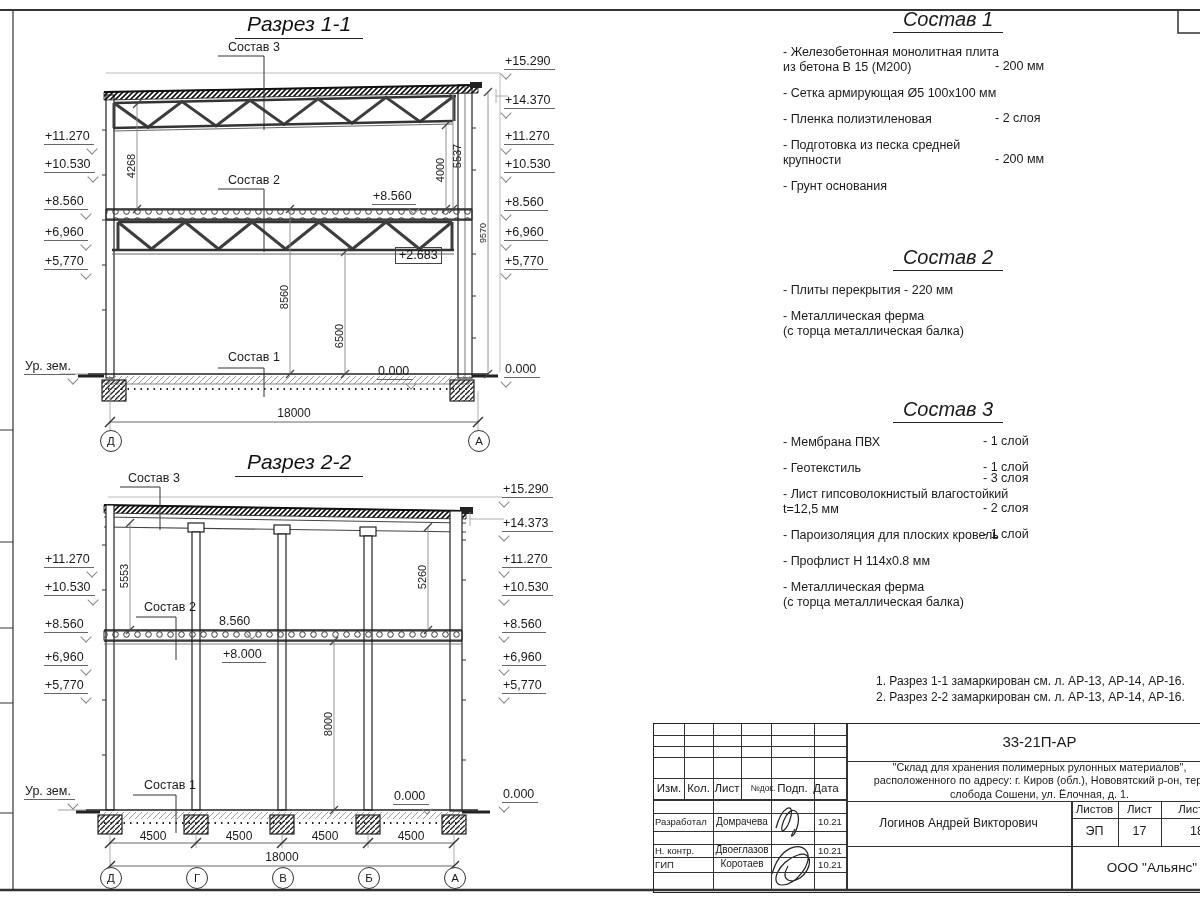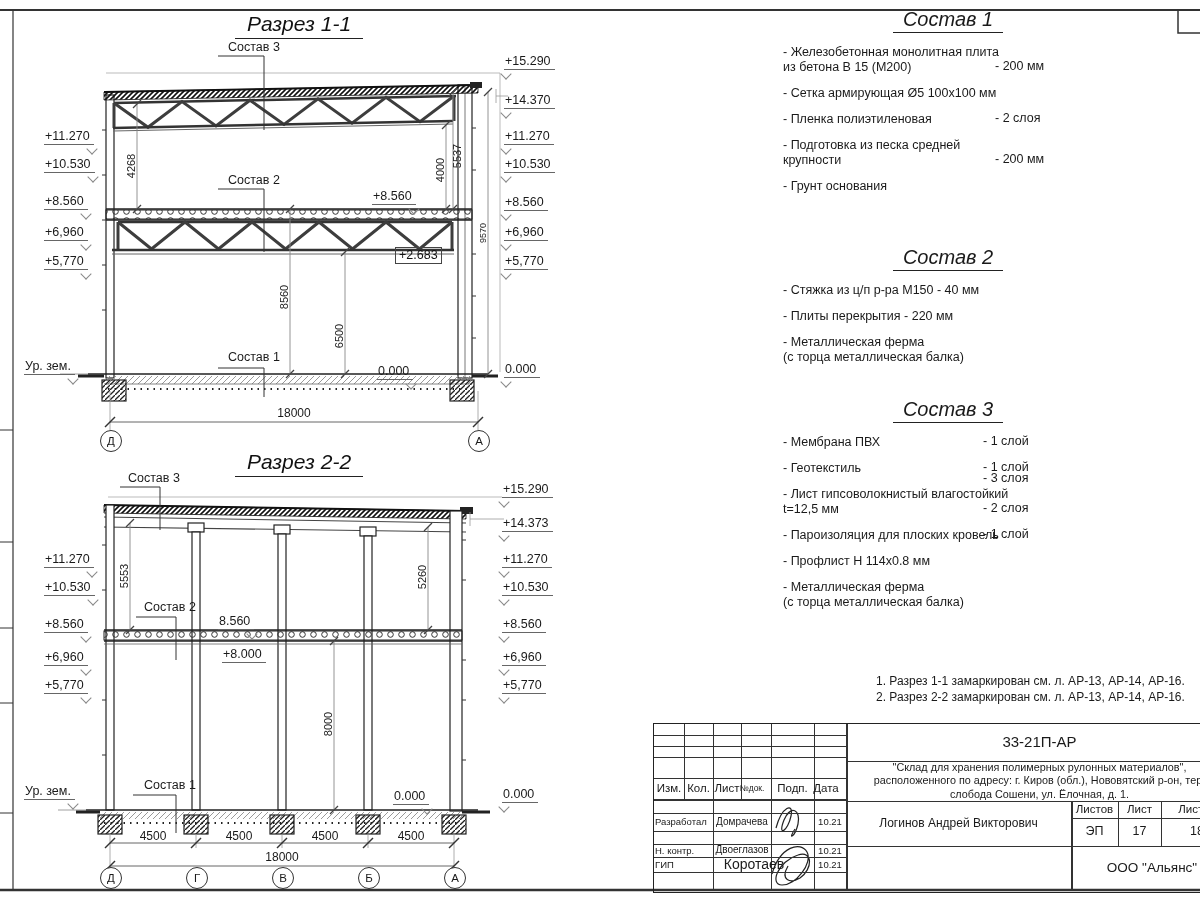--- a/index.html
+++ b/index.html
@@ -341,21 +341,20 @@
   из бетона В 15 (М200)</span><span class="val">- 200 мм</span></div>
   <div class="item"><span>- Сетка армирующая Ø5 100x100 мм</span></div>
   <div class="item"><span>- Пленка полиэтиленовая</span><span class="val">-  2 слоя</span></div>
   <div class="item"><span>- Подготовка из песка средней
   крупности</span><span class="val">- 200 мм</span></div>
   <div class="item"><span>- Грунт основания</span></div>
 </div>
 
 <div class="comp" style="top:246px">
   <div class="comp-title"><span>Состав 2</span></div>
-  <div class="item"><span>- Стяжка из ц/п р-ра М150 - 40 мм</span></div>
   <div class="item"><span>- Плиты перекрытия - 220 мм</span></div>
   <div class="item"><span>- Металлическая ферма
   (с торца металлическая балка)</span></div>
 </div>
 
 <div class="comp c3" style="top:398px">
   <div class="comp-title"><span>Состав 3</span></div>
   <div class="item"><span>- Мембрана ПВХ</span><span class="val">- 1 слой</span></div>
   <div class="item"><span>- Геотекстиль</span><span class="val">- 1 слой</span></div>
   <div class="item"><span class="val">- 3 слоя</span></div>
@@ -393,34 +392,34 @@
   <div class="hl" style="left:192px;top:77px;width:387px"></div>
   <div class="hl" style="left:417px;top:94px;width:162px"></div>
   <div class="hl" style="left:192px;top:122px;width:387px"></div>
   <div class="vl" style="left:417px;top:77px;height:89px;width:1.5px"></div>
   <div class="vl" style="left:464px;top:77px;height:45px"></div>
   <div class="vl" style="left:507px;top:77px;height:45px"></div>
 
   <div class="tcell" style="left:0;top:54px;width:30px;height:21px;font-size:11.5px">Изм.</div>
   <div class="tcell" style="left:30px;top:54px;width:29px;height:21px;font-size:11.5px">Кол.</div>
   <div class="tcell" style="left:59px;top:54px;width:28px;height:21px;font-size:11.5px">Лист</div>
-  <div class="tcell" style="left:83px;top:54px;width:30px;height:21px;font-size:8.5px">№док.</div>
+  <div class="tcell" style="left:94px;top:54px;width:30px;height:21px;font-size:8.5px">№док.</div>
   <div class="tcell" style="left:117px;top:54px;width:43px;height:21px;font-size:11.5px">Подп.</div>
   <div class="tcell" style="left:160px;top:54px;width:24px;height:21px;font-size:11.5px">Дата</div>
 
   <div class="tcell" style="left:1px;top:89px;width:57px;height:18px;font-size:9.5px;justify-content:flex-start">Разработал</div>
   <div class="tcell" style="left:60px;top:89px;width:56px;height:18px;font-size:10px">Домрачева</div>
   <div class="tcell" style="left:160px;top:89px;width:32px;height:18px;font-size:9.5px">10.21</div>
 
   <div class="tcell" style="left:1px;top:120px;width:57px;height:13px;font-size:9.5px;justify-content:flex-start">Н. контр.</div>
   <div class="tcell" style="left:60px;top:120px;width:56px;height:13px;font-size:10px">Двоеглазов</div>
   <div class="tcell" style="left:160px;top:120px;width:32px;height:13px;font-size:9.5px">10.21</div>
 
   <div class="tcell" style="left:1px;top:133px;width:57px;height:15px;font-size:9.5px;justify-content:flex-start">ГИП</div>
-  <div class="tcell" style="left:72px;top:133px;width:56px;height:15px;font-size:14px">Коротаев</div>
+  <div class="tcell" style="left:60px;top:133px;width:56px;height:15px;font-size:10px">Коротаев</div>
   <div class="tcell" style="left:160px;top:133px;width:32px;height:15px;font-size:9.5px">10.21</div>
 
   <div class="tcell" style="left:192px;top:0;width:387px;height:37px;font-size:15px">33-21П-АР</div>
   <div class="tcell pre" style="left:192px;top:37px;width:387px;height:40px;font-size:10.8px">"Склад для хранения полимерных рулонных материалов",
 расположенного по адресу: г. Киров (обл.), Нововятский р-он, тер.
 слобода Сошени, ул. Ёлочная, д. 1.</div>
   <div class="tcell" style="left:192px;top:77px;width:225px;height:45px;font-size:12px">Логинов Андрей Викторович</div>
   <div class="tcell" style="left:417px;top:77px;width:47px;height:17px;font-size:11.5px">Листов</div>
   <div class="tcell" style="left:464px;top:77px;width:43px;height:17px;font-size:11.5px">Лист</div>
   <div class="tcell" style="left:507px;top:77px;width:72px;height:17px;font-size:11.5px">Листов</div>

